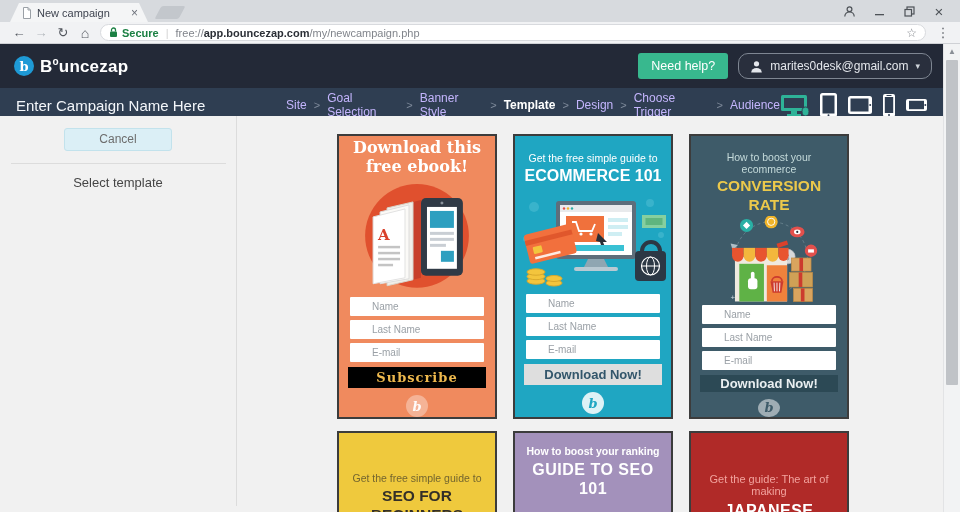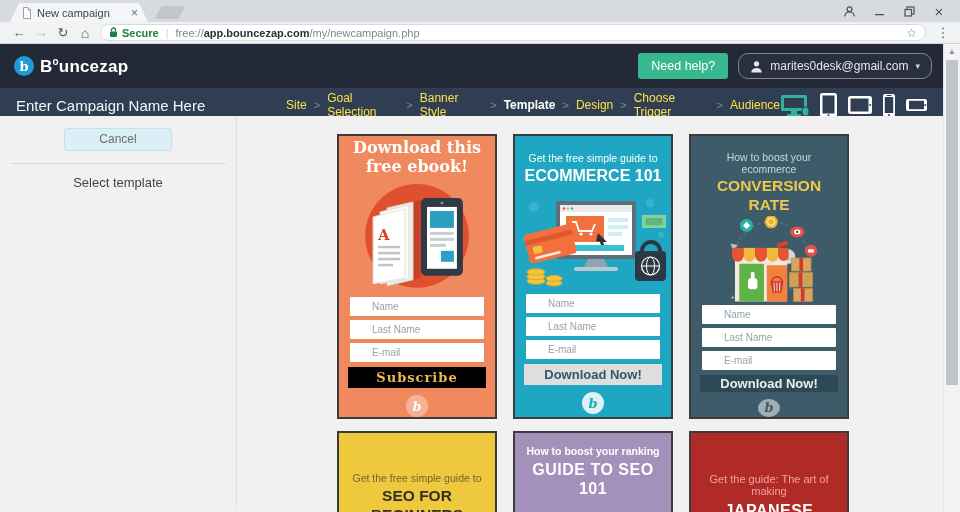--- a/index.html
+++ b/index.html
@@ -37,21 +37,21 @@
   .logo-text sup { font-size:10px; }
   .appbar-right { margin-left:auto; display:flex; align-items:center; gap:10px; padding-right:14px;padding-left:31px; }
   .help-btn { background:#38b88e; color:#fff; font-size:12.5px; padding:6px 13px; border-radius:3px; }
   .user-dd { display:flex; align-items:center; gap:7px; border:1px solid #7e8692; border-radius:10px; padding:5px 11px; color:#e4e7ec; font-size:12px; background:rgba(255,255,255,.03); }
   .caret { font-size:9px; color:#cfd4db; }
 
   
   .stepbar { position:absolute; left:0; top:88px; width:960px; height:34px; background:#2f3e52; display:flex; align-items:center; padding:0 16px; }
   .campaign-name { color:#f3f6fa; font-size:15px; width:270px; }
   .crumbs { flex:1; display:flex; align-items:center; justify-content:center; gap:7px; font-size:12px; }
-  .crumb { color:#fde047; }
+  .crumb { color:#c4b5fd; }
   .crumb.active { color:#ffffff; font-weight:bold; }
   .crumb-sep { color:#7f8a9b; font-size:11px; }
   .devices { display:flex; align-items:center; gap:9px; padding-right:16px; }
   .dev { display:flex; align-items:center; }
 
   
   .content { position:absolute; left:0; top:116px; width:960px; height:390px; background:#f1f1f1; }
   .sidebar { position:absolute; left:0; top:0; width:237px; height:390px; background:#f1f1f1; border-right:1px solid #dcdcdc; }
   .cancel-btn { display:block; margin:12px auto 0; width:108px; height:23px; background:#dbeff6; border:1px solid #c2e2ec; border-radius:3px; color:#6d6d6d; font-size:12px; text-align:center; line-height:21px; }
   .sb-divider { width:215px; margin:12px auto 0; border-top:1px solid #dcdcdc; }

